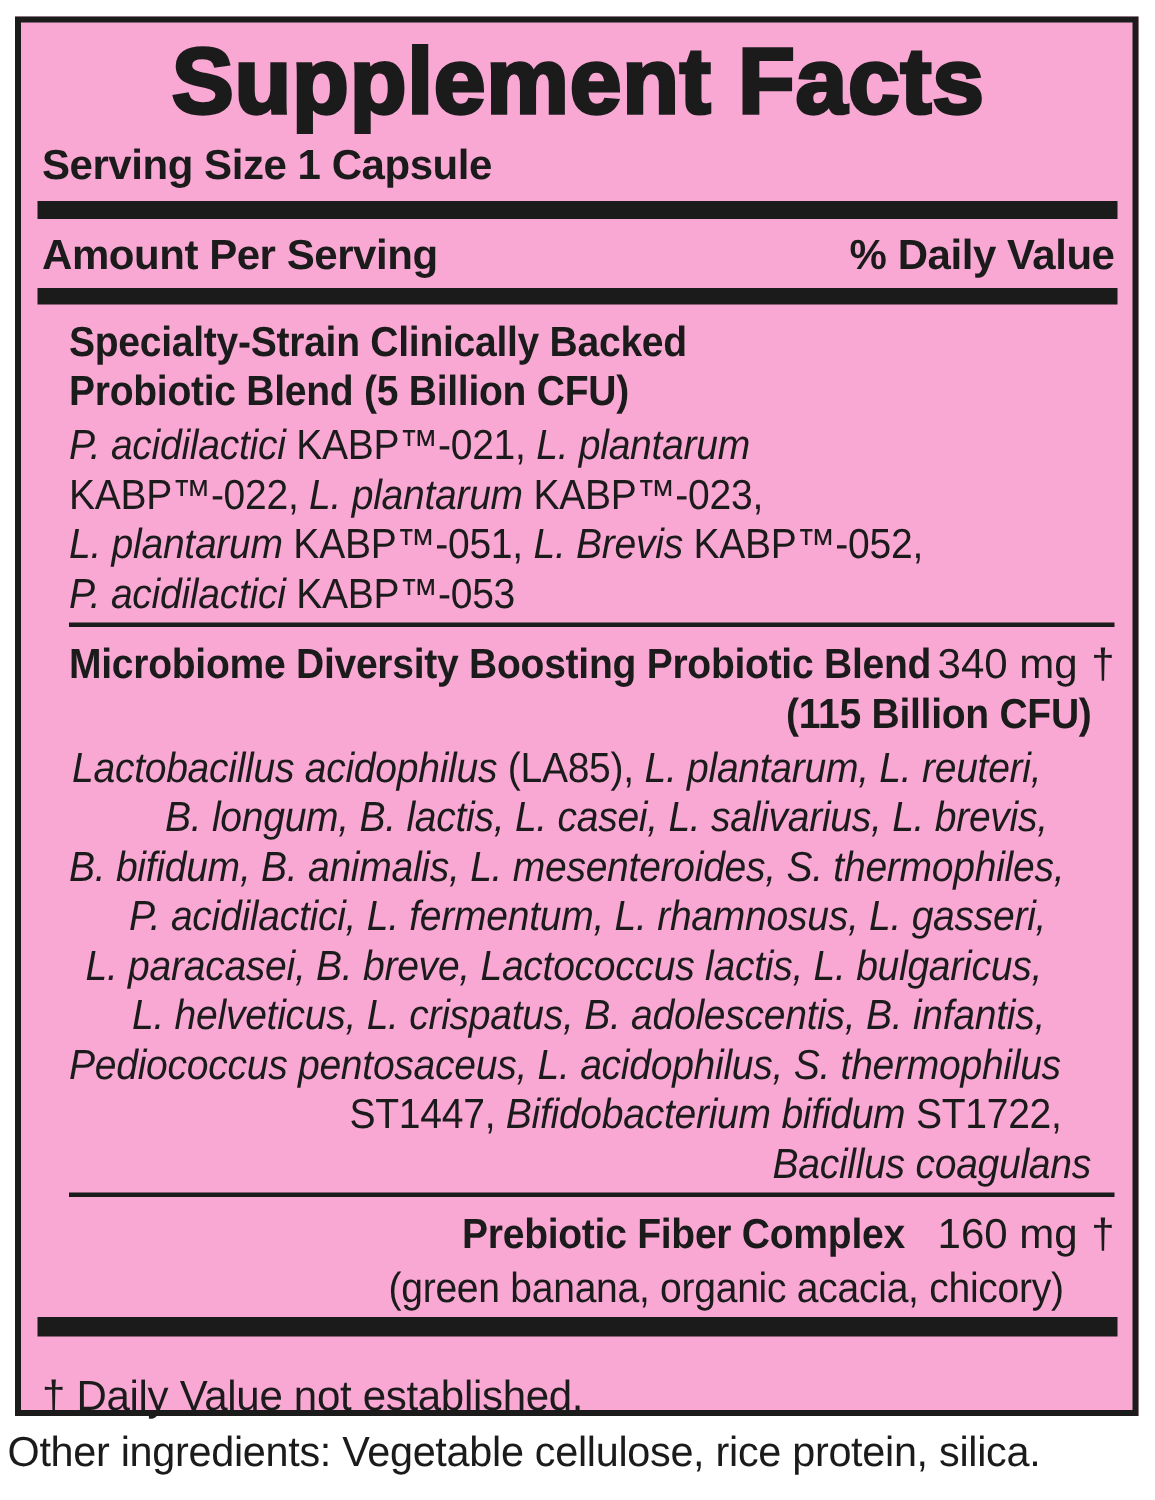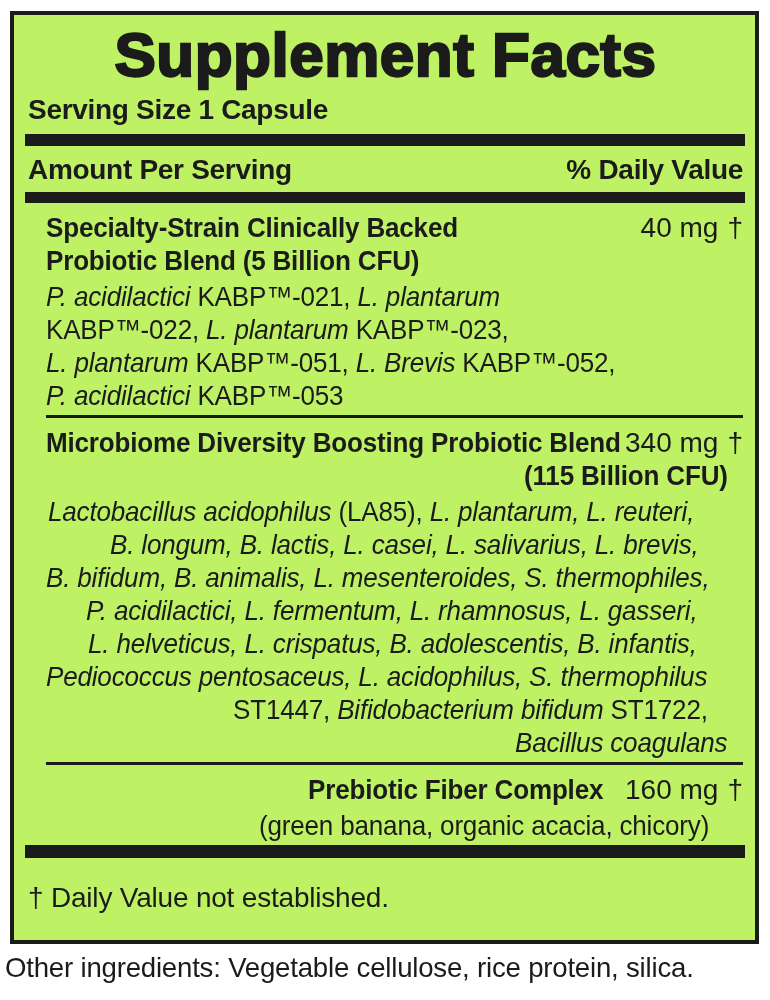--- a/index.html
+++ b/index.html
@@ -10,21 +10,21 @@
     font-family:"Liberation Sans", "DejaVu Sans", sans-serif;
     position:relative;
     overflow:hidden;
   }
   .facts-box {
     position:absolute; left:10px; top:11px;
     width:749px; height:933px;
     box-sizing:border-box;
     border:4px solid currentColor;
     padding:6px 12px 0 14px;
-    background:#bef264;
+    background:#f9a8d4;
   }
   .title {
     font-weight:bold;
     font-size:62px;
     line-height:64px;
     text-align:center;
     letter-spacing:0.5px;
     -webkit-text-stroke:2.3px currentColor;
     margin-top:2px;
     white-space:nowrap;
@@ -85,41 +85,41 @@
     <div class="bar bar-1"></div>
     <div class="hdr-row">
       <span>Amount Per Serving</span>
       <span>% Daily Value</span>
     </div>
     <div class="bar bar-2"></div>
     <div class="sections">
         <div class="section">
           <div class="sec-row">
             <div class="stitle-wrap"><span class="stitle">Specialty-Strain Clinically Backed</span></div>
-            <span class="amount"><span>40 mg</span><span class="dagger">†</span></span>
           </div>
           <div><span class="stitle">Probiotic Blend (5 Billion CFU)</span></div>
           <div class="dlines">
             <div class="dline"><span class="inner"><span class="it">P. acidilactici</span><span> KABP™-021, </span><span class="it">L. plantarum</span></span></div>
             <div class="dline"><span class="inner"><span>KABP™-022, </span><span class="it">L. plantarum</span><span> KABP™-023,</span></span></div>
             <div class="dline"><span class="inner"><span class="it">L. plantarum</span><span> KABP™-051, </span><span class="it">L. Brevis</span><span> KABP™-052,</span></span></div>
             <div class="dline"><span class="inner"><span class="it">P. acidilactici</span><span> KABP™-053</span></span></div>
           </div>
         </div>
         <div class="section">
           <div class="sec-row">
             <div class="stitle-wrap"><span class="stitle">Microbiome Diversity Boosting Probiotic Blend</span></div>
             <span class="amount"><span>340 mg</span><span class="dagger">†</span></span>
           </div>
           <div><span class="stitle">(115 Billion CFU)</span></div>
           <div class="dlines">
             <div class="dline"><span class="inner"><span class="it">Lactobacillus acidophilus</span><span> (LA85), </span><span class="it">L. plantarum, L. reuteri,</span></span></div>
             <div class="dline"><span class="inner"><span class="it">B. longum, B. lactis, L. casei, L. salivarius, L. brevis,</span></span></div>
             <div class="dline"><span class="inner"><span class="it">B. bifidum, B. animalis, L. mesenteroides, S. thermophiles,</span></span></div>
             <div class="dline"><span class="inner"><span class="it">P. acidilactici, L. fermentum, L. rhamnosus, L. gasseri,</span></span></div>
+            <div class="dline"><span class="inner"><span class="it">L. paracasei, B. breve, Lactococcus lactis, L. bulgaricus,</span></span></div>
             <div class="dline"><span class="inner"><span class="it">L. helveticus, L. crispatus, B. adolescentis, B. infantis,</span></span></div>
             <div class="dline"><span class="inner"><span class="it">Pediococcus pentosaceus, L. acidophilus, S. thermophilus</span></span></div>
             <div class="dline"><span class="inner"><span>ST1447, </span><span class="it">Bifidobacterium bifidum</span><span> ST1722,</span></span></div>
             <div class="dline"><span class="inner"><span class="it">Bacillus coagulans</span></span></div>
           </div>
         </div>
         <div class="section">
           <div class="sec-row">
             <div class="stitle-wrap"><span class="stitle">Prebiotic Fiber Complex</span></div>
             <span class="amount"><span>160 mg</span><span class="dagger">†</span></span>

